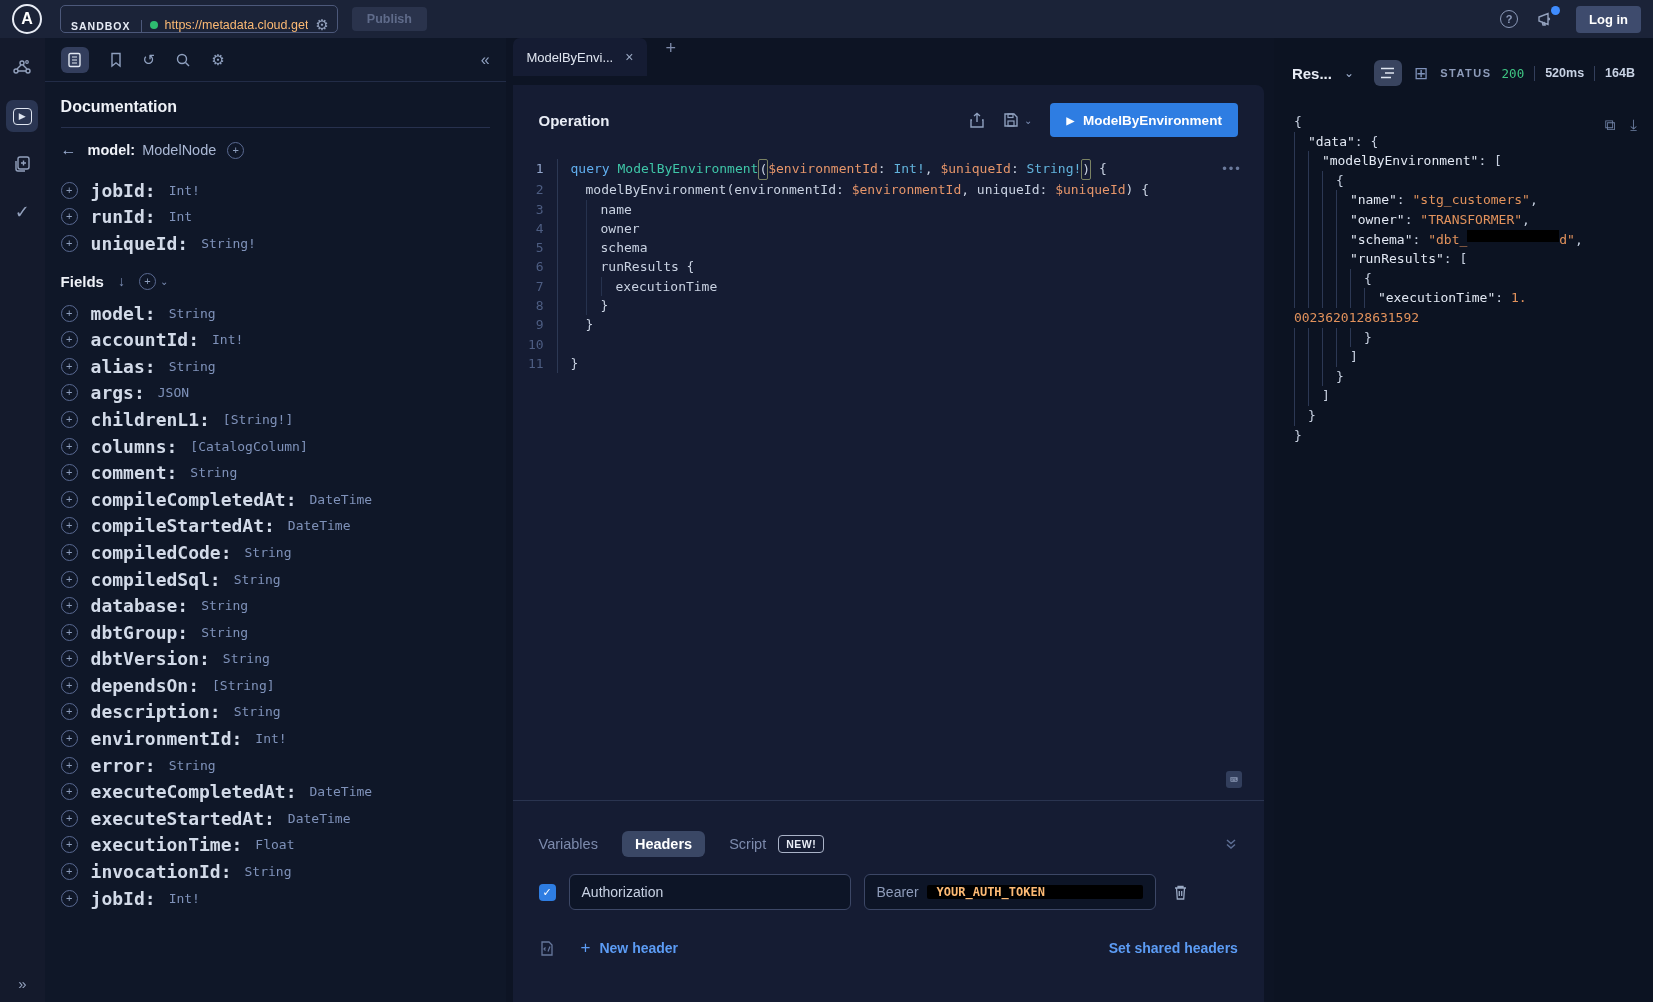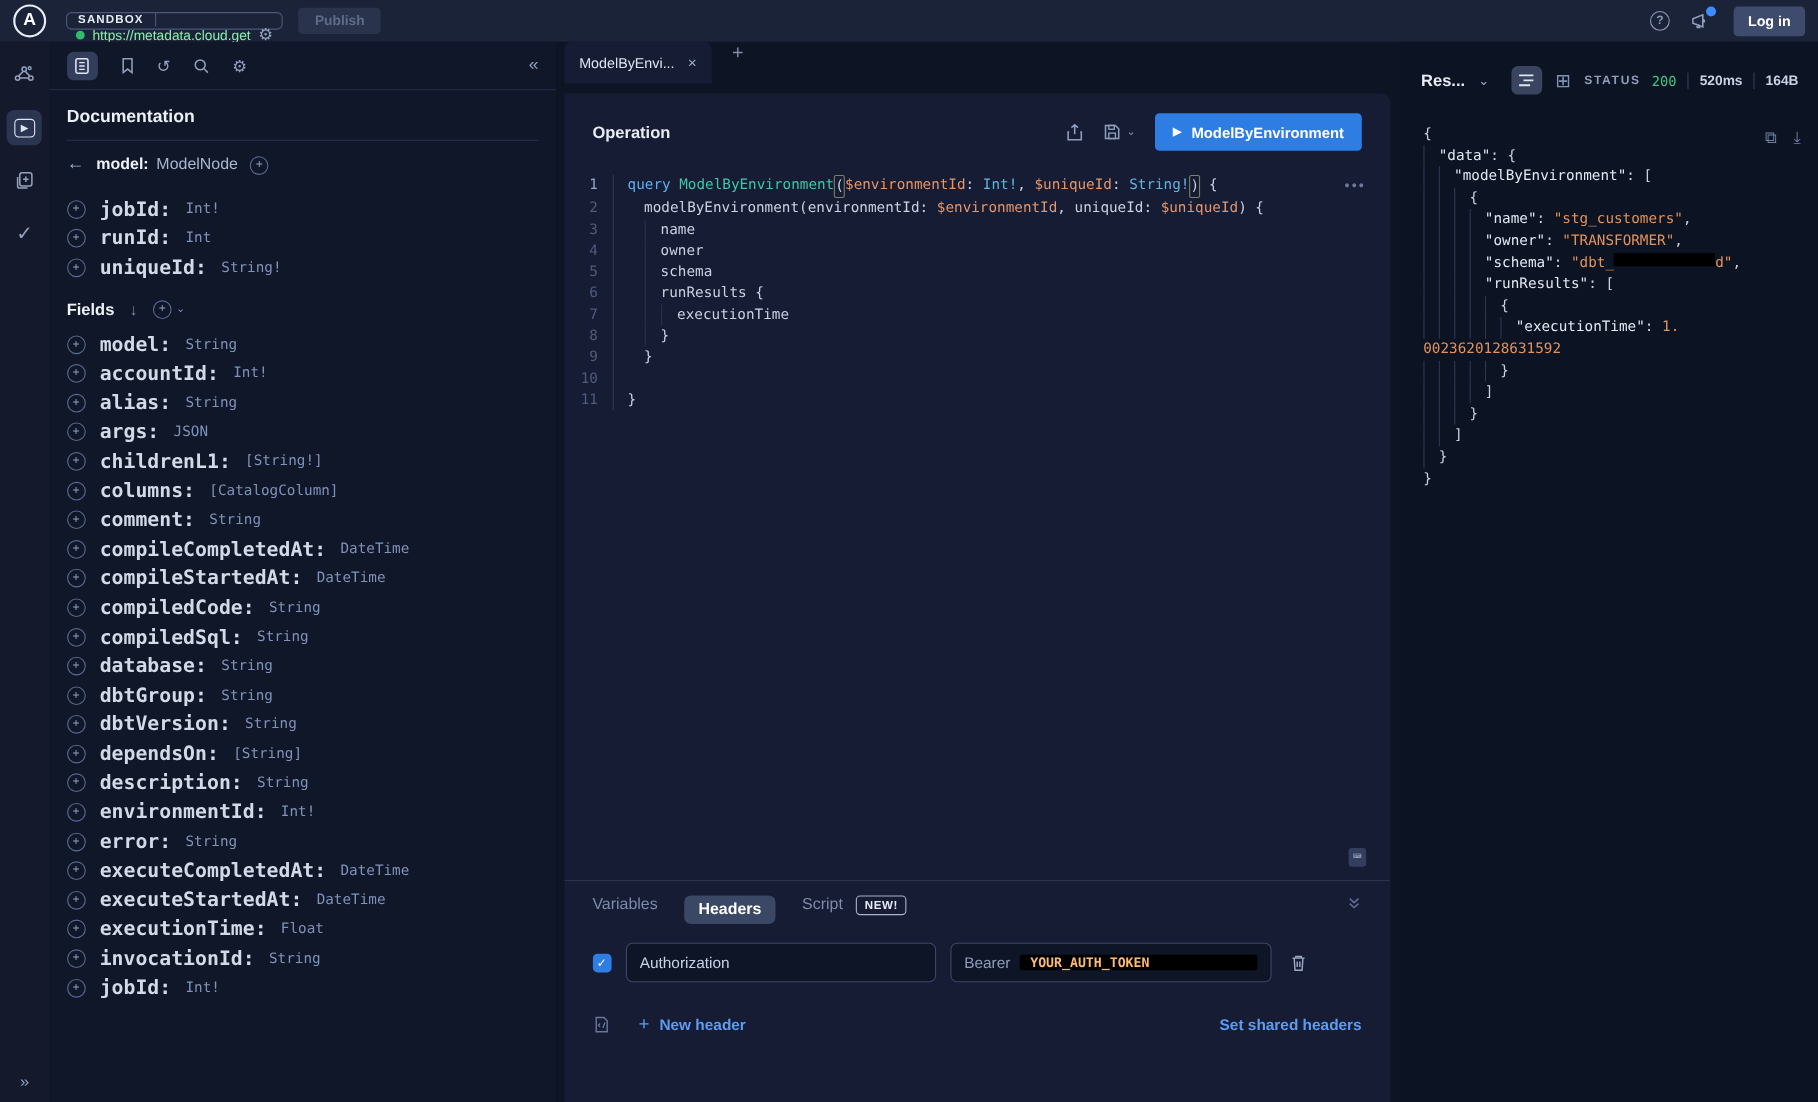--- a/index.html
+++ b/index.html
@@ -7,25 +7,25 @@
   body {
     background:#0d1424;
     font-family:"Liberation Sans", sans-serif;
     color:#dfe5f0;
   }
   .mono { font-family:"DejaVu Sans Mono", monospace; }
 
   
   .topbar { height:38px; background:#1b2338; display:flex; align-items:center; padding:0 12px; gap:14px; }
   .logo { width:30px; height:30px; border:2px solid #e8ecf5; border-radius:50%; display:flex; align-items:center; justify-content:center; font-weight:bold; font-size:16px; color:#fff; flex-shrink:0; }
-  .url-group { display:flex; align-items:flex-start; border:1px solid #4c587a; border-radius:5px; height:16px; margin-left:4px;flex-direction:column; }
+  .url-group { display:flex; align-items:flex-end; border:1px solid #4c587a; border-radius:5px; height:28px; margin-left:4px; }
   .sandbox-seg { display:flex; align-items:center; padding:0 10px; font-size:10.5px; font-weight:bold; letter-spacing:1px; color:#e6ebf5; border-right:1px solid #4c587a; }
   .url-seg { display:flex; align-items:center; gap:7px; padding:0 8px; }
   .green-dot { width:8px; height:8px; border-radius:50%; background:#2ebd70; }
-  .url-text { font-size:12.5px; color:#86efac; max-width:150px; white-space:nowrap; overflow:hidden; }
+  .url-text { font-size:12.5px; color:#fdba74; max-width:150px; white-space:nowrap; overflow:hidden; }
   .gear { color:#93a1bd; font-size:15px; line-height:1; }
   .publish-btn { background:#2a334c; color:#5f6b8a; font-weight:bold; font-size:12.5px; padding:5px 15px; border-radius:4px; border:none; }
   .topbar-right { margin-left:auto; display:flex; align-items:center; gap:18px; }
   .help-circle { width:18px; height:18px; border:1.5px solid #8b99b8; border-radius:50%; color:#8b99b8; font-size:11px; display:flex; align-items:center; justify-content:center; font-weight:bold; }
   .mega-wrap { position:relative; width:22px; height:20px; }
   .notif-dot { position:absolute; top:-3px; right:-2px; width:9px; height:9px; border-radius:50%; background:#3f8cff; }
   .login-btn { background:#3e4b6d; color:#fff; font-weight:bold; font-size:13px; padding:6px 13px; border-radius:4px; border:none; }
 
   
   .main-row { display:flex; height:964px; }
@@ -82,21 +82,21 @@
   .cg { width:15px; flex-shrink:0; border-left:1px solid #26324e; }
   .csp { width:15px; flex-shrink:0; }
   .tok-k { color:#61aff0; } .tok-nm { color:#3fc6a8; } .tok-v { color:#e5956a; }
   .tok-ty { color:#62b3dc; } .tok-p { color:#c9d2e2; }
   .tok-b { color:#c9d2e2; border:1px solid #7a8263; border-radius:2px; }
   .meatballs { position:absolute; top:6px; right:22px; color:#6b7a9c; letter-spacing:2px; font-size:13px; font-family:"Liberation Sans", sans-serif; }
   .kbd-hint { position:absolute; bottom:12px; right:22px; background:#323e5c; color:#aebcd8; border-radius:3px; font-size:13px; padding:0 4px; line-height:17px; }
 
   
   .req { border-top:1px solid #2a3450; height:202px; padding:13px 26px 0; position:relative; }
-  .req-tabs { display:flex; align-items:flex-start; gap:24px; }
+  .req-tabs { display:flex; align-items:center; gap:24px;margin-top:17px; }
   .req-tab { font-size:14.5px; color:#7d8bad; }
   .req-tab.sel { background:#3a4765; color:#fff; font-weight:bold; border-radius:6px; padding:5px 13px; }
   .new-badge { border:1px solid #aab3c8; border-radius:4px; padding:2px 7px; font-size:10.5px; font-weight:bold; color:#e8ecf5; letter-spacing:0.5px; margin-left:-12px; }
   .collapse-dd { margin-left:auto; color:#5d6e94; }
   .hdr-row { display:flex; align-items:center; gap:13px; margin-top:17px; }
   .cbx { width:17px; height:17px; background:#2e7de2; border-radius:4px; color:#fff; font-size:11px; display:flex; align-items:center; justify-content:center; flex-shrink:0; }
   .inp { background:#0d1527; border:1px solid #3c4766; border-radius:6px; height:36px; display:flex; align-items:center; padding:0 12px; font-size:14px; color:#c8d2e4; }
   .inp.key { width:282px; }
   .inp.val { width:292px; gap:8px; }
   .bearer { color:#8e9cba; }

